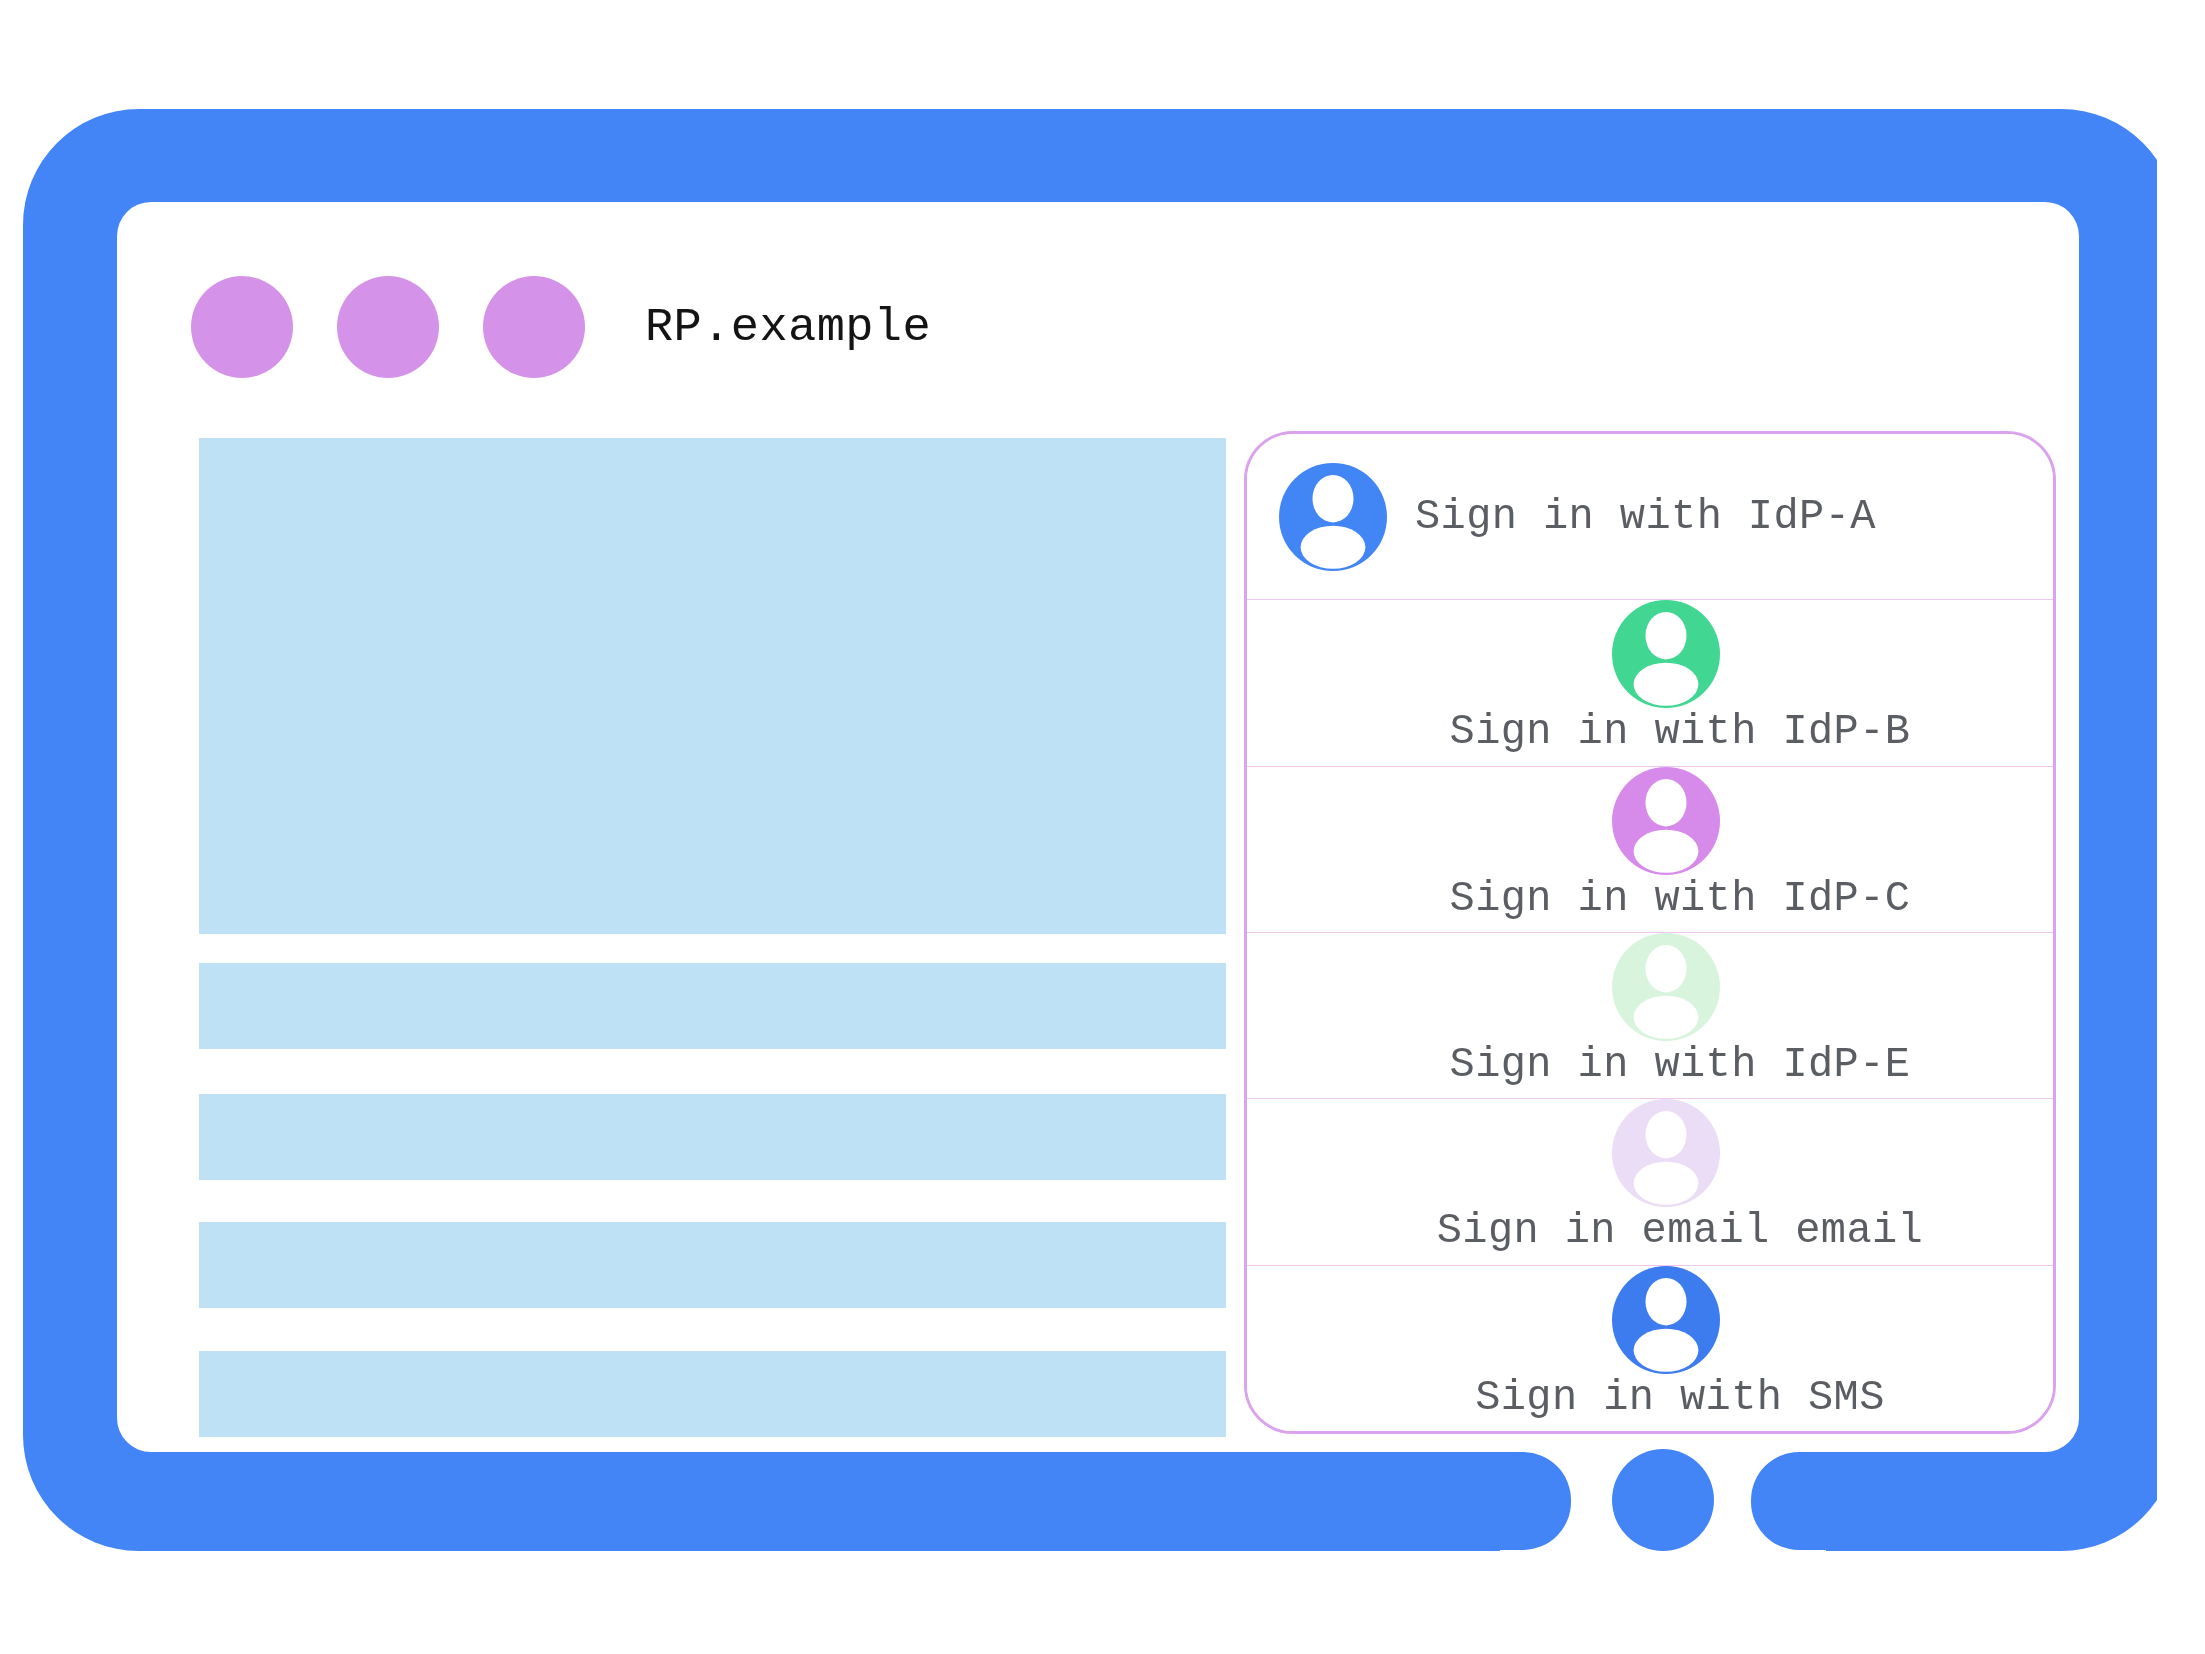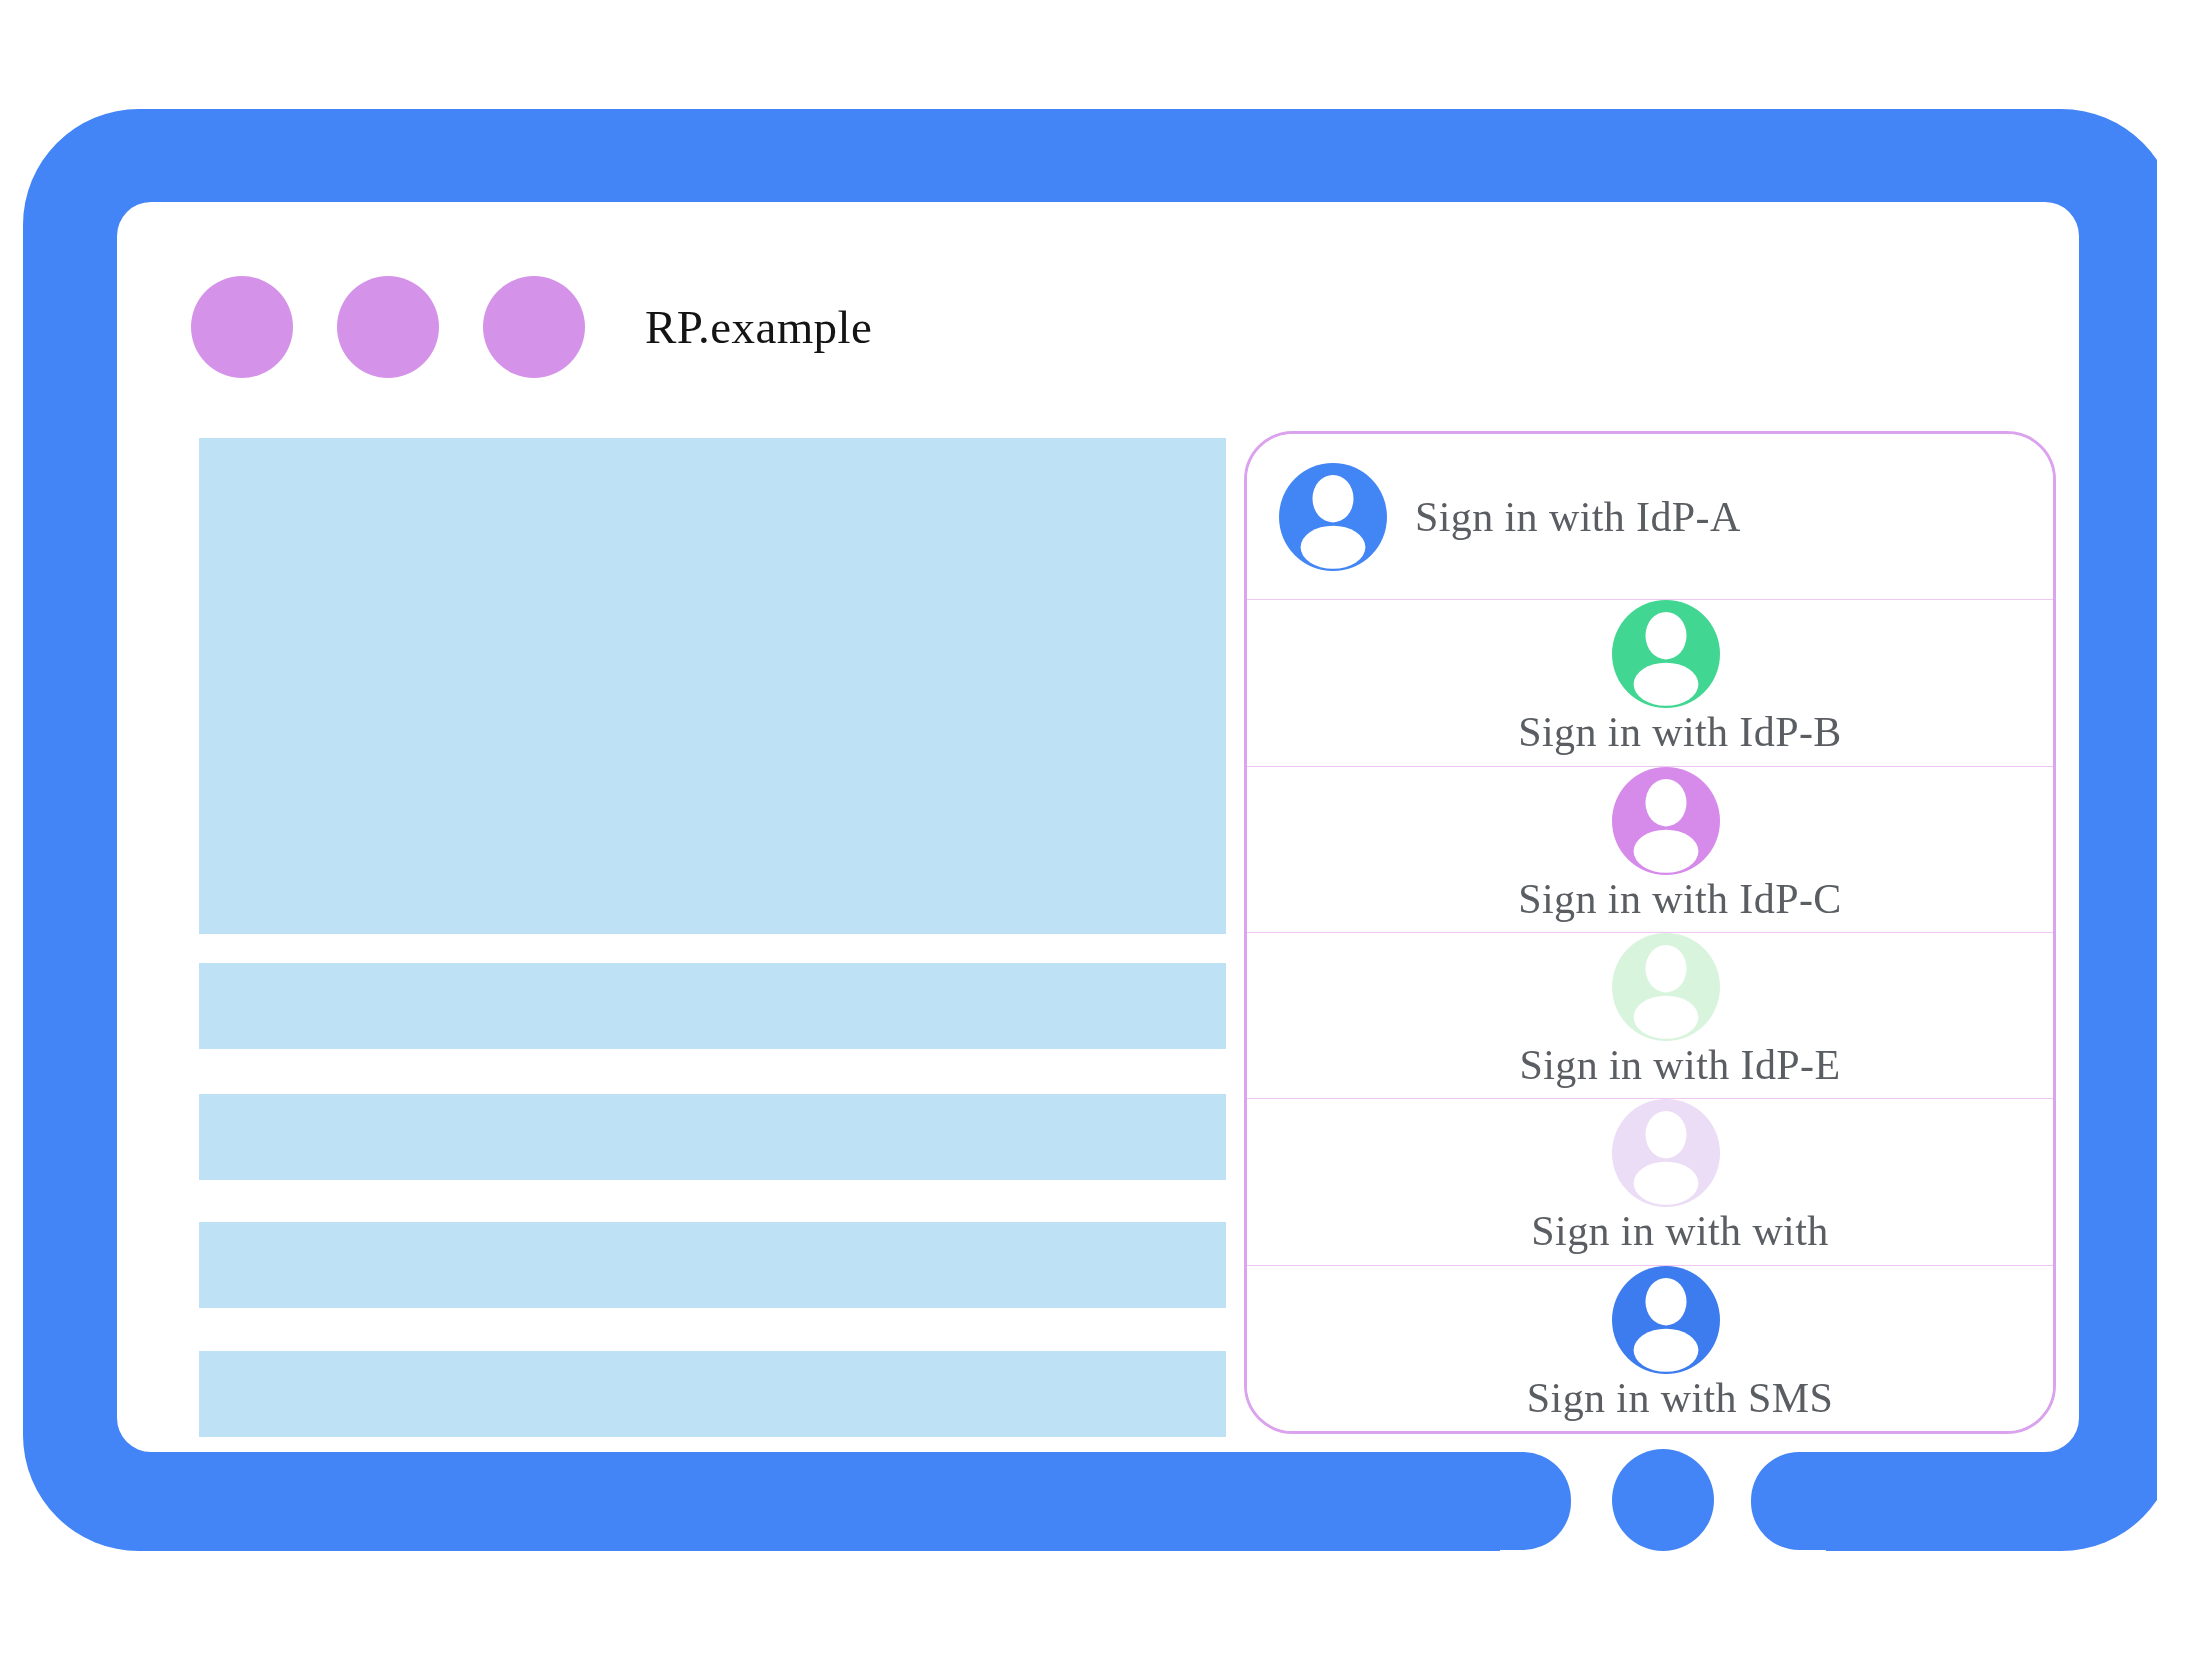--- a/index.html
+++ b/index.html
@@ -1,18 +1,18 @@
 <!DOCTYPE html>
 <html style="--frame-blue: #4384F6; --dot-purple: #D492E8; --placeholder-blue: #BFE1F6; --panel-border: #DBA3EE; --row-divider: #F0C7F3; --label-gray: #5A5D62; --title-black: #141414;font-size:14px"><head>
 <meta charset="utf-8">
 <style>
   html,body{margin:0;padding:0;background:#fff;}
   .stage{
     position:relative;width:2157px;height:1654px;overflow:hidden;
-    font-family:Liberation Serif, serif;
+    font-family:Liberation Mono, monospace;
   }
   
   .frame{
     position:absolute;left:23px;top:109px;width:2154px;height:1442px;
     background:var(--frame-blue,#4384F6);border-radius:116px;
   }
   .screen{
     position:absolute;left:117px;top:202px;width:1962px;height:1250px;
     background:#fff;border-radius:34px;
   }
@@ -133,21 +133,21 @@
   </div>
 
   <div class="row">
     <span class="avatar" style="--av: #EBDDF5;">
       <svg viewBox="0 0 100 100" aria-hidden="true">
         <circle class="av-bg" cx="50" cy="50" r="50"></circle>
         <ellipse cx="50" cy="33" rx="19" ry="22" fill="#ffffff"></ellipse>
         <ellipse cx="50" cy="78" rx="30" ry="20" fill="#ffffff"></ellipse>
       </svg>
     </span>
-    <span class="label">Sign in with with</span>
+    <span class="label">Sign in email email</span>
   </div>
 
   <div class="row">
     <span class="avatar" style="--av: #3D7CEF;">
       <svg viewBox="0 0 100 100" aria-hidden="true">
         <circle class="av-bg" cx="50" cy="50" r="50"></circle>
         <ellipse cx="50" cy="33" rx="19" ry="22" fill="#ffffff"></ellipse>
         <ellipse cx="50" cy="78" rx="30" ry="20" fill="#ffffff"></ellipse>
       </svg>
     </span>

